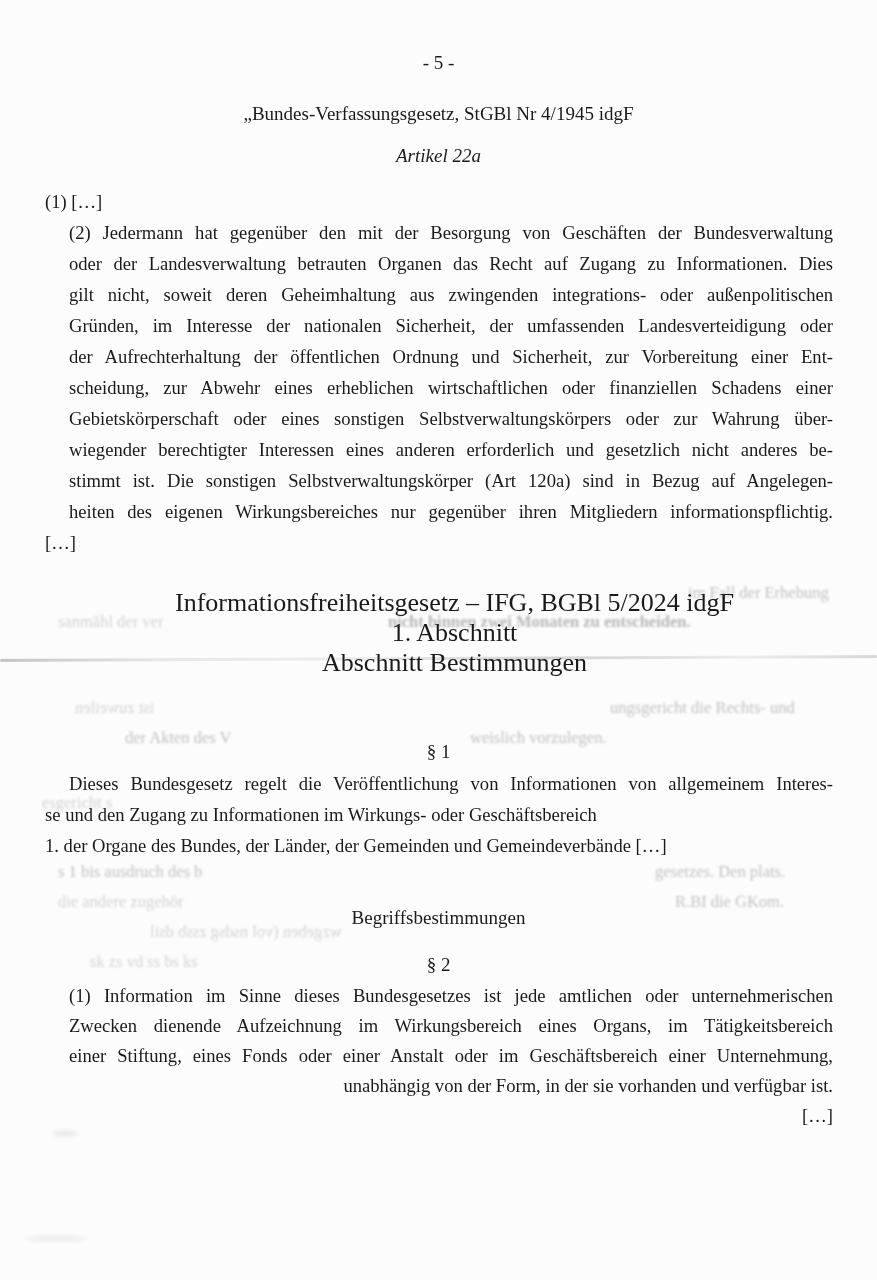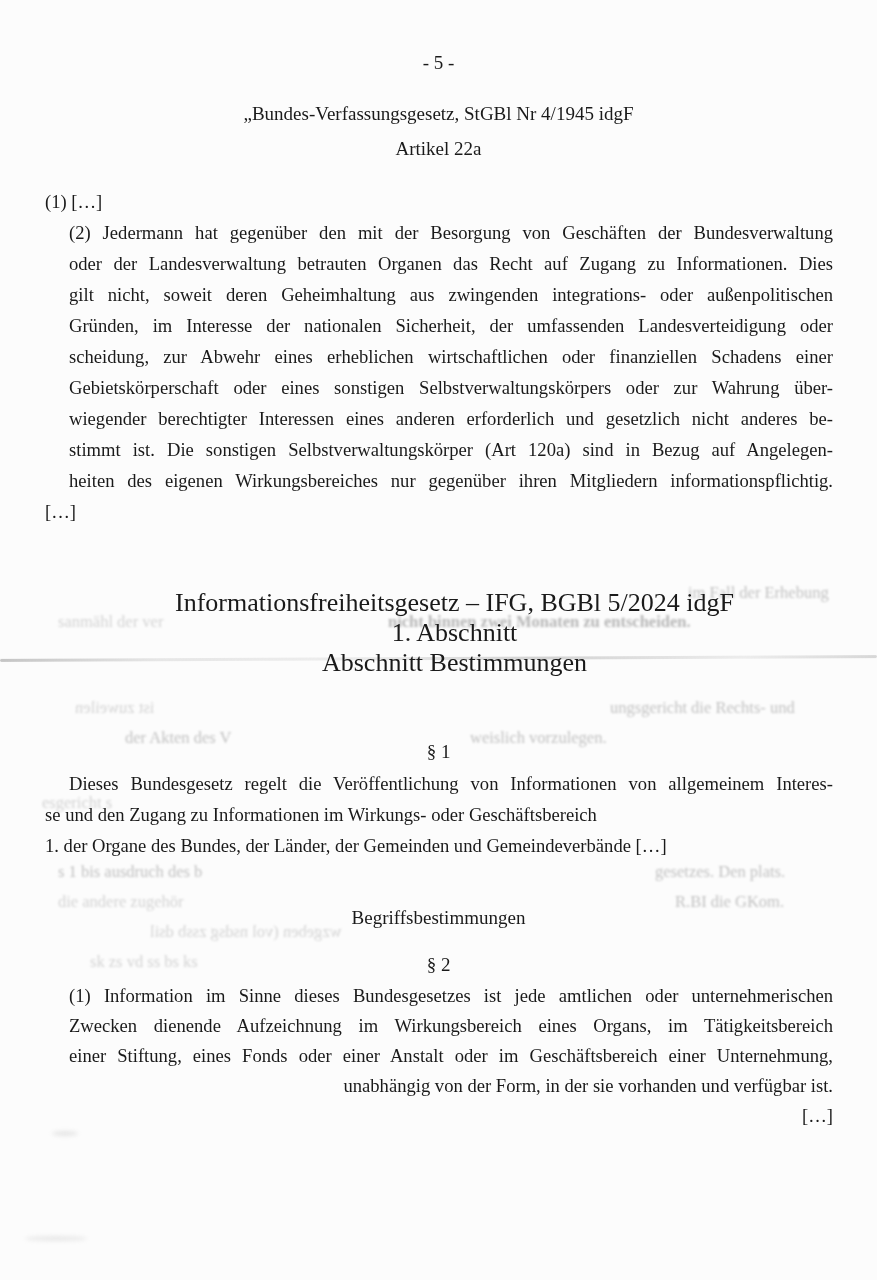--- a/index.html
+++ b/index.html
@@ -70,29 +70,30 @@
   <div class="ghost dimmer mir" style="top:922px; left:150px;">wzgeben (vol nsdsg zssb dsil</div>
   <div class="ghost dimmer" style="top:952px; left:90px;">sk zs vd ss bs ks</div>
 
   <div class="crease"></div>
   <div class="smudge" style="top:1131px; left:52px; width:26px; height:5px; opacity:.35;"></div>
   <div class="smudge" style="top:1236px; left:25px; width:62px; height:5px; opacity:.3;"></div>
 
   <div class="abs heading" style="top:48px;">- 5 -</div>
 
   <div class="abs heading" style="top:99px;">„Bundes-Verfassungsgesetz, StGBl Nr 4/1945 idgF</div>
-  <div class="abs heading" style="top:134px;">Artikel 22a</div>
+  <div class="abs heading" style="top:141px;font-style:italic;">Artikel 22a</div>
 
   <div class="abs blk l" style="top:186px; line-height:31px;">(1) […]</div>
 
   <div class="abs blk lh31" style="top:217px;">
     <div class="j">(2) Jedermann hat gegenüber den mit der Besorgung von Geschäften der Bundesverwaltung</div>
     <div class="j">oder der Landesverwaltung betrauten Organen das Recht auf Zugang zu Informationen. Dies</div>
     <div class="j">gilt nicht, soweit deren Geheimhaltung aus zwingenden integrations- oder außenpolitischen</div>
     <div class="j">Gründen, im Interesse der nationalen Sicherheit, der umfassenden Landesverteidigung oder</div>
+    <div class="j">der Aufrechterhaltung der öffentlichen Ordnung und Sicherheit, zur Vorbereitung einer Ent-</div>
     <div class="j">scheidung, zur Abwehr eines erheblichen wirtschaftlichen oder finanziellen Schadens einer</div>
     <div class="j">Gebietskörperschaft oder eines sonstigen Selbstverwaltungskörpers oder zur Wahrung über-</div>
     <div class="j">wiegender berechtigter Interessen eines anderen erforderlich und gesetzlich nicht anderes be-</div>
     <div class="j">stimmt ist. Die sonstigen Selbstverwaltungskörper (Art 120a) sind in Bezug auf Angelegen-</div>
     <div class="j">heiten des eigenen Wirkungsbereiches nur gegenüber ihren Mitgliedern informationspflichtig.</div>
     <div class="l">[…]</div>
   </div>
 
   <div class="abs heading-block" style="top:588px; left:16px; width:877px; text-align:center; font-size:26px;">
     <div>Informationsfreiheitsgesetz – IFG, BGBl 5/2024 idgF</div>

